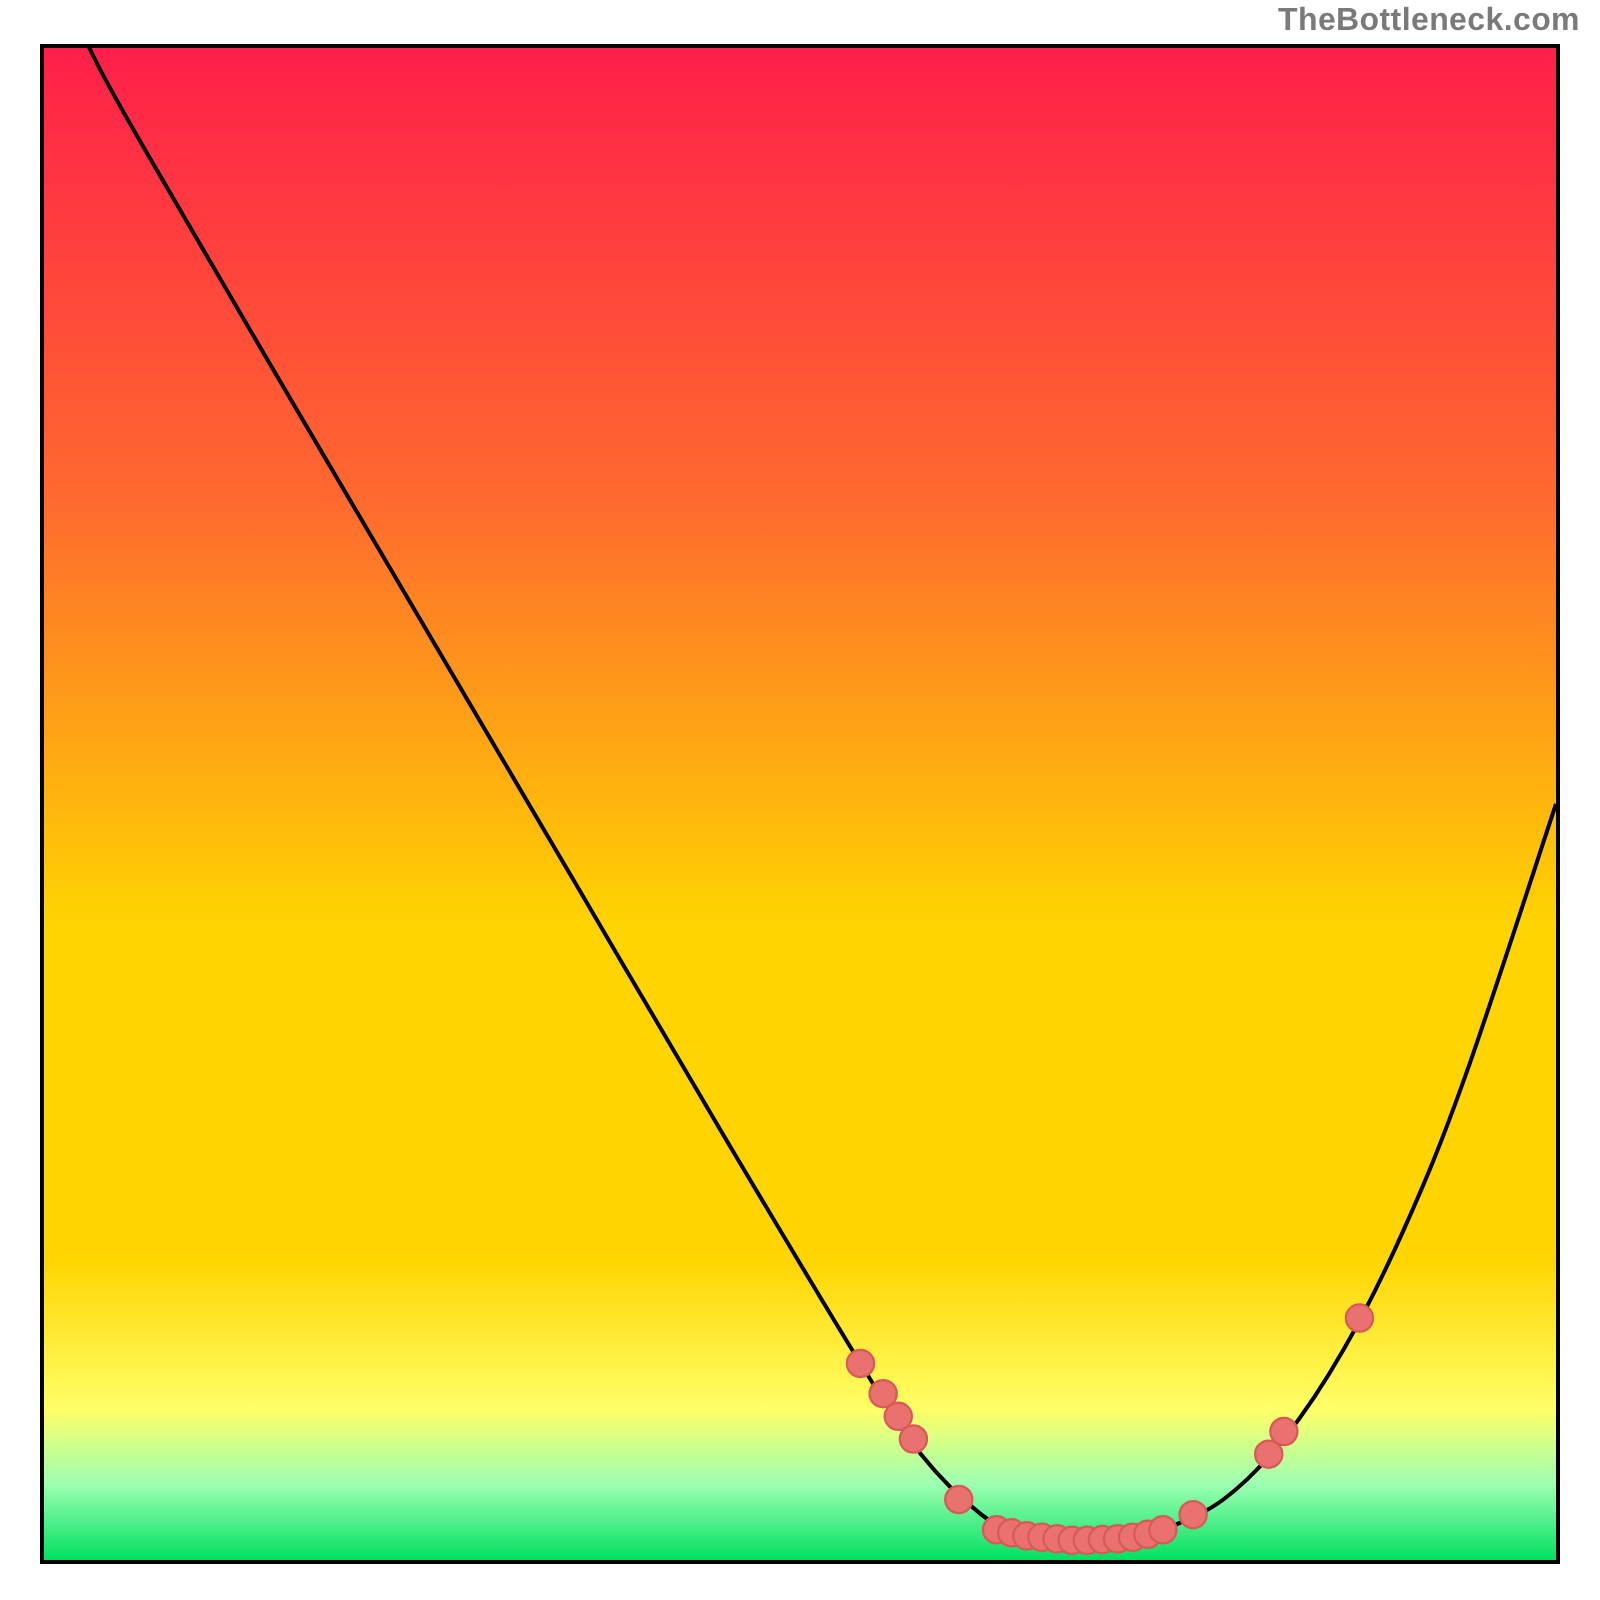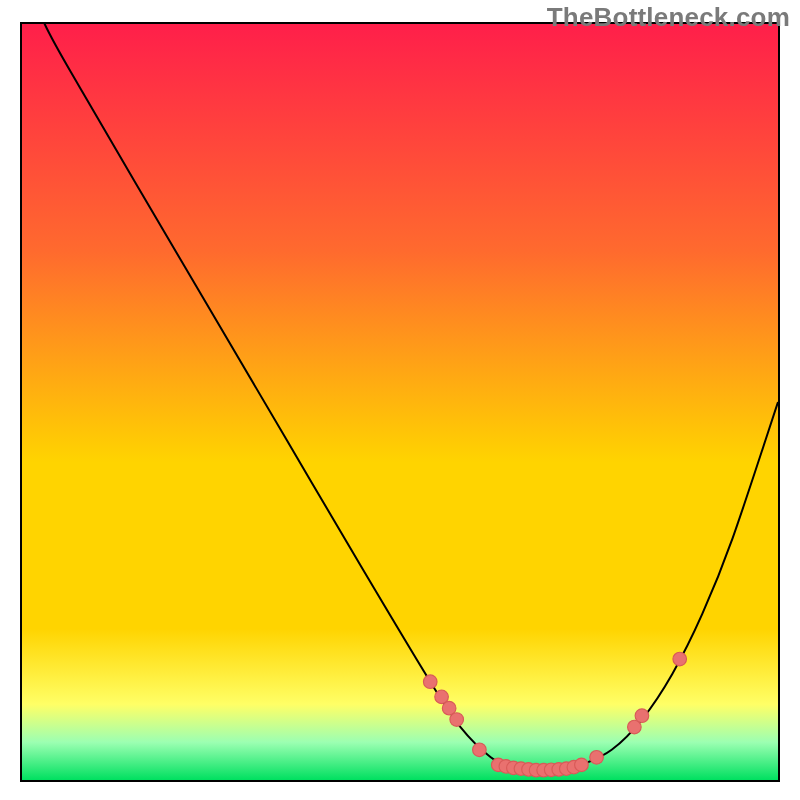--- a/index.html
+++ b/index.html
@@ -12,21 +12,21 @@
   }
   .wrap {
     position: relative;
     width: 800px;
     height: 800px;
   }
   .watermark {
     position: absolute;
     top: 2px;
     right: 10px;
-    font-size: 26px;
+    font-size: 16px;
     font-weight: bold;
     color: #7a7a7a;
     letter-spacing: 0.2px;
     z-index: 5;
     user-select: none;
   }
   .plot-border {
     position: absolute;
     left: 20px;
     top: 22px;

